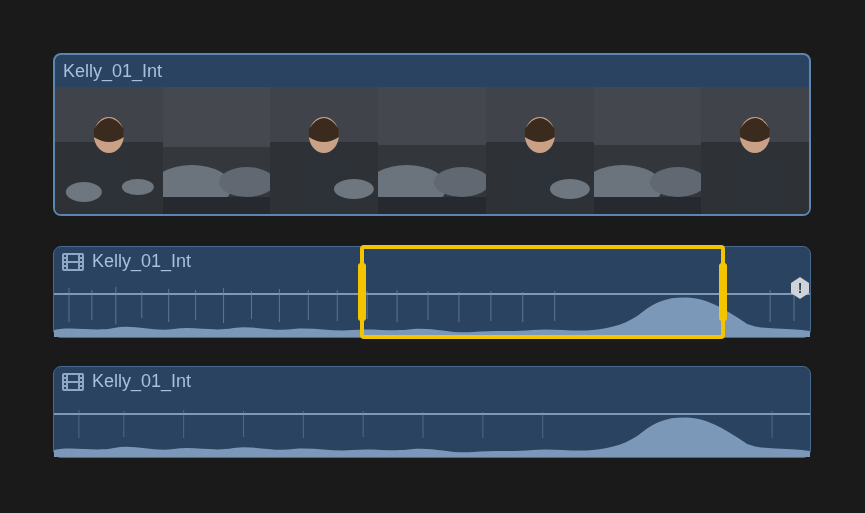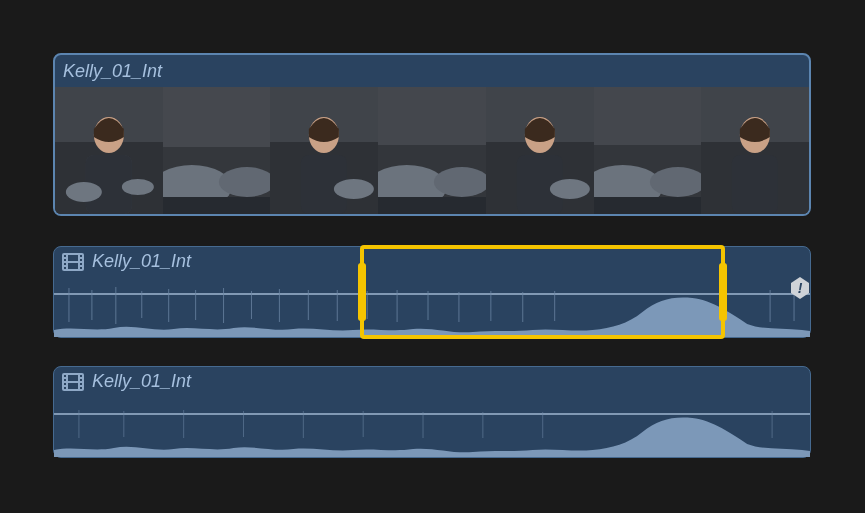--- a/index.html
+++ b/index.html
@@ -5,21 +5,20 @@
     * { margin: 0; padding: 0; box-sizing: border-box; }
     html, body {
       width: 865px;
       height: 513px;
       background: #1a1a1a;
       font-family: -apple-system, "Helvetica Neue", Arial, sans-serif;
       overflow: hidden;
     }
     .browser-panel {
       padding: 53px 53px 0 53px;
-      font-style: italic;
     }
     .clip {
       background: #2a4360;
       border: 2px solid #5c85b0;
       border-radius: 8px;
       margin-bottom: 30px;
       overflow: hidden;
     }
     .filmstrip-clip { width: 758px; }
     .clip-title {

